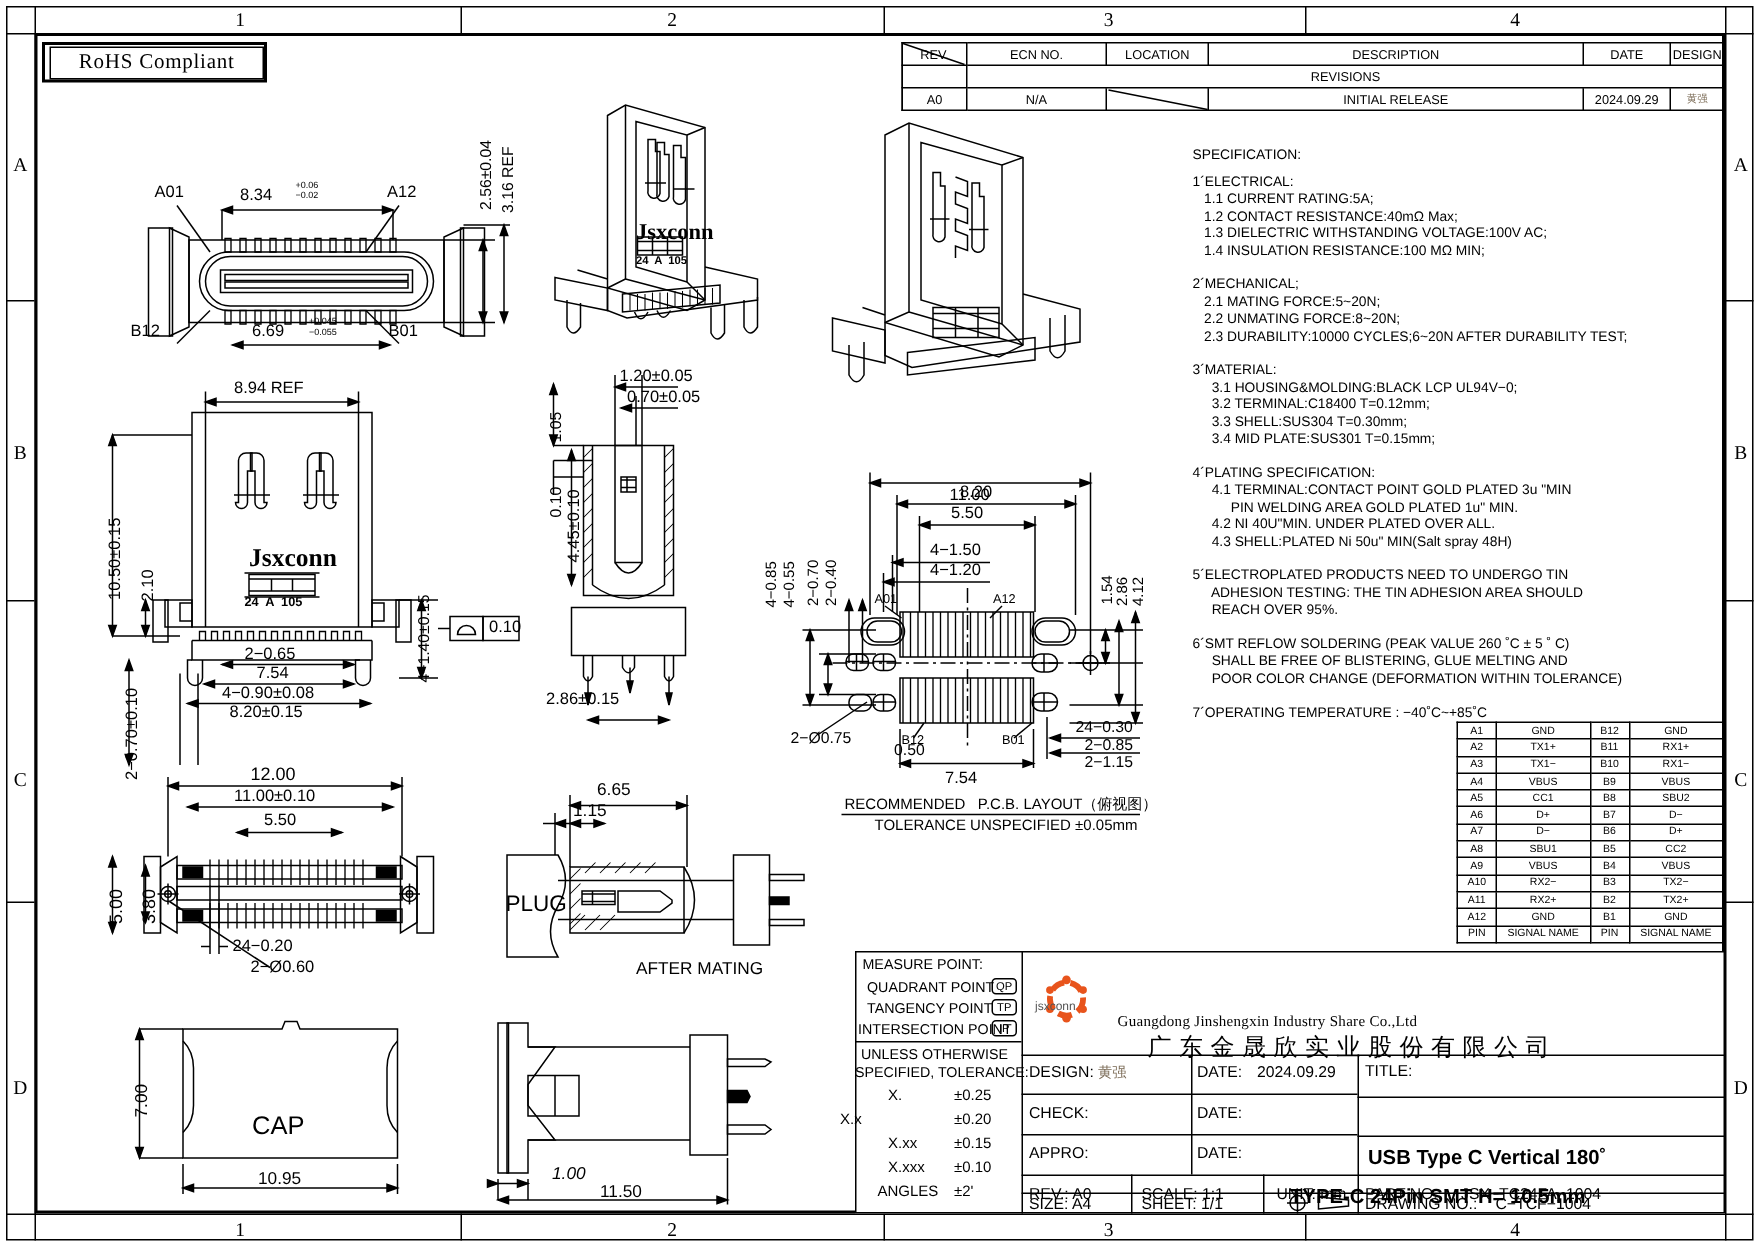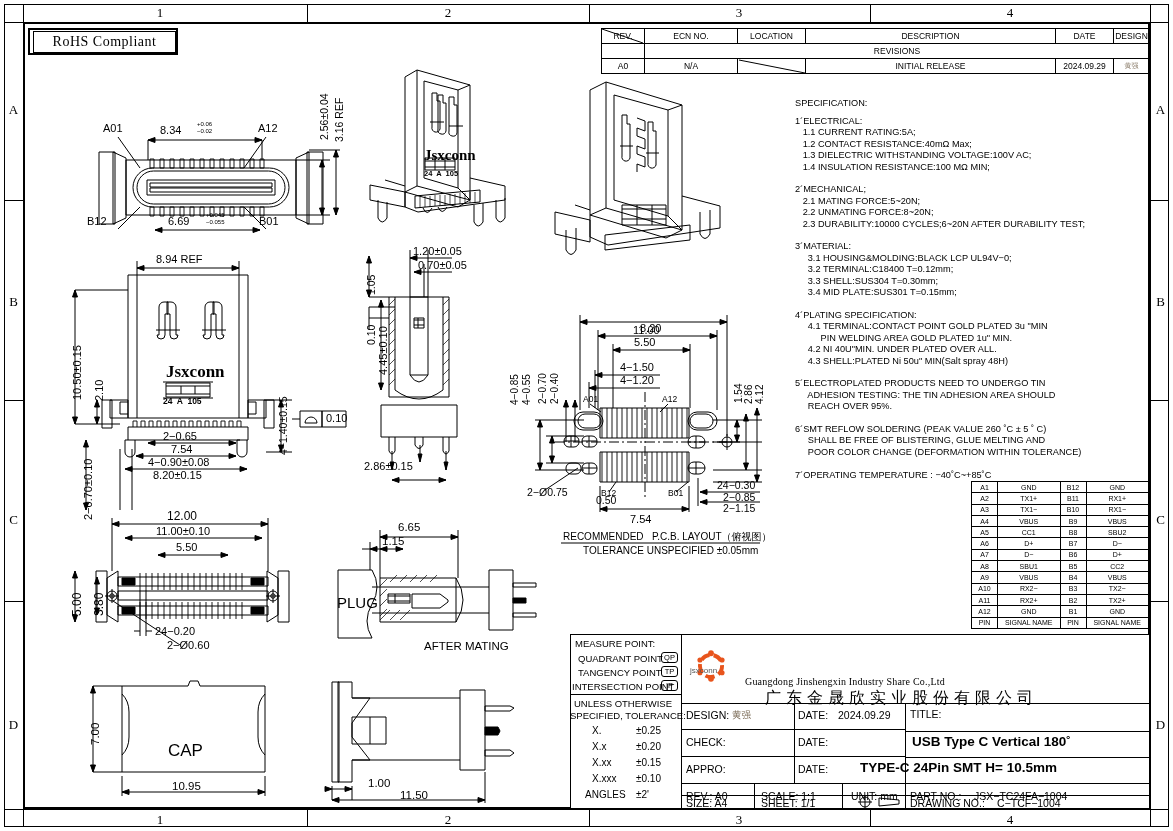--- a/index.html
+++ b/index.html
@@ -111,21 +111,21 @@
     width: 34px; height: 34px;
   }
   .cn-name {
     font-family: "Liberation Serif", serif;
     font-size: 16px; letter-spacing: 5px; color:#000;
   }
   .en-name {
     font-family: "Liberation Serif", serif;
     font-size: 10px; letter-spacing: 0.2px; color:#000000;text-align:right;
   }
-  .title-big { font-size: 13.5px; font-weight: bold; }
+  .title-big { font-size: 13.5px; font-weight: bold; margin-top: 30px; }
   
   svg.draw { position: absolute; left: 0; top: 0; overflow: visible; }
   svg.draw * { vector-effect: non-scaling-stroke; }
   .cap-label { font-size: 17px; font-family: "Liberation Sans", sans-serif; margin-top: 24px; }
 </style>
 </head>
 <body>
 
 <div id="page">
 
@@ -881,21 +881,21 @@
   <div class="txt" style="left:167px; top:639px; font-size:11px;">2−Ø0.60</div>
 
   <div class="txt" style="left:398px; top:521px; font-size:11.5px;">6.65</div>
   <div class="txt" style="left:382px; top:535px; font-size:11.5px;">1.15</div>
   <div class="txt" style="left:337px; top:594px; font-size:15px;">PLUG</div>
   <div class="txt" style="left:424px; top:640px; font-size:11.5px;">AFTER MATING</div>
 
   <div class="txt cap-label" style="left:168px; top:717px;">CAP</div>
   <div class="txt rot90" style="left:89px; top:745px; font-size:11.5px;">7.00</div>
   <div class="txt" style="left:172px; top:780px; font-size:11.5px;">10.95</div>
-  <div class="txt" style="left:368px; top:777px; font-size:11.5px;">1.00</div>
+  <div class="txt" style="left:368px; top:777px; font-size:11.5px;font-style:italic;">1.00</div>
   <div class="txt" style="left:400px; top:789px; font-size:11.5px;">11.50</div>
 
   <div class="txt" style="left:633px; top:308px; font-size:11px;margin-top:16px;">11.00</div>
   <div class="txt" style="left:640px; top:322px; font-size:11px;">8.20</div>
   <div class="txt" style="left:634px; top:336px; font-size:11px;">5.50</div>
   <div class="txt" style="left:620px; top:361px; font-size:11px;">4−1.50</div>
   <div class="txt" style="left:620px; top:374px; font-size:11px;">4−1.20</div>
   <div class="txt rot90" style="left:733px; top:403px; font-size:10px;">1.54</div>
   <div class="txt rot90" style="left:743px; top:404px; font-size:10px;">2.86</div>
   <div class="txt rot90" style="left:754px; top:404px; font-size:10px;">4.12</div>
@@ -929,21 +929,21 @@
   <div class="tb-t" style="left:578px; top:667px; font-size:9.5px;">TANGENCY POINT</div>
   <div class="tb-t" style="left:572px; top:681px; font-size:9.5px;">INTERSECTION POINT</div>
   <div class="bx" style="left:661px; top:652px; width:17px; height:11px; border-radius:3px; font-size:7.5px; display:flex; align-items:center; justify-content:center;">QP</div>
   <div class="bx" style="left:661px; top:666px; width:17px; height:11px; border-radius:3px; font-size:7.5px; display:flex; align-items:center; justify-content:center;">TP</div>
   <div class="bx" style="left:661px; top:680px; width:17px; height:11px; border-radius:3px; font-size:7.5px; display:flex; align-items:center; justify-content:center;">IP</div>
 
   <div class="tb-t" style="left:574px; top:698px; font-size:9.5px;text-align:center;">UNLESS OTHERWISE</div>
   <div class="tb-t" style="left:570px; top:710px; font-size:9.5px;">SPECIFIED, TOLERANCE:</div>
   <div class="tb-t" style="left:592px; top:725px; font-size:10px;">X.</div>
   <div class="tb-t" style="left:636px; top:725px; font-size:10px;">±0.25</div>
-  <div class="tb-t" style="left:592px; top:741px; font-size:10px;">X.x</div>
+  <div class="tb-t" style="left:560px; top:741px; font-size:10px;">X.x</div>
   <div class="tb-t" style="left:636px; top:741px; font-size:10px;">±0.20</div>
   <div class="tb-t" style="left:592px; top:757px; font-size:10px;">X.xx</div>
   <div class="tb-t" style="left:636px; top:757px; font-size:10px;">±0.15</div>
   <div class="tb-t" style="left:592px; top:773px; font-size:10px;">X.xxx</div>
   <div class="tb-t" style="left:636px; top:773px; font-size:10px;">±0.10</div>
   <div class="tb-t" style="left:585px; top:789px; font-size:10px;">ANGLES</div>
   <div class="tb-t" style="left:636px; top:789px; font-size:10px;">±2'</div>
 
   <div class="ln hl" style="left:681px; top:703px; width:469px;"></div>
   <svg class="logo-ring" style="left:694px; top:649px;" viewBox="0 0 40 40">

